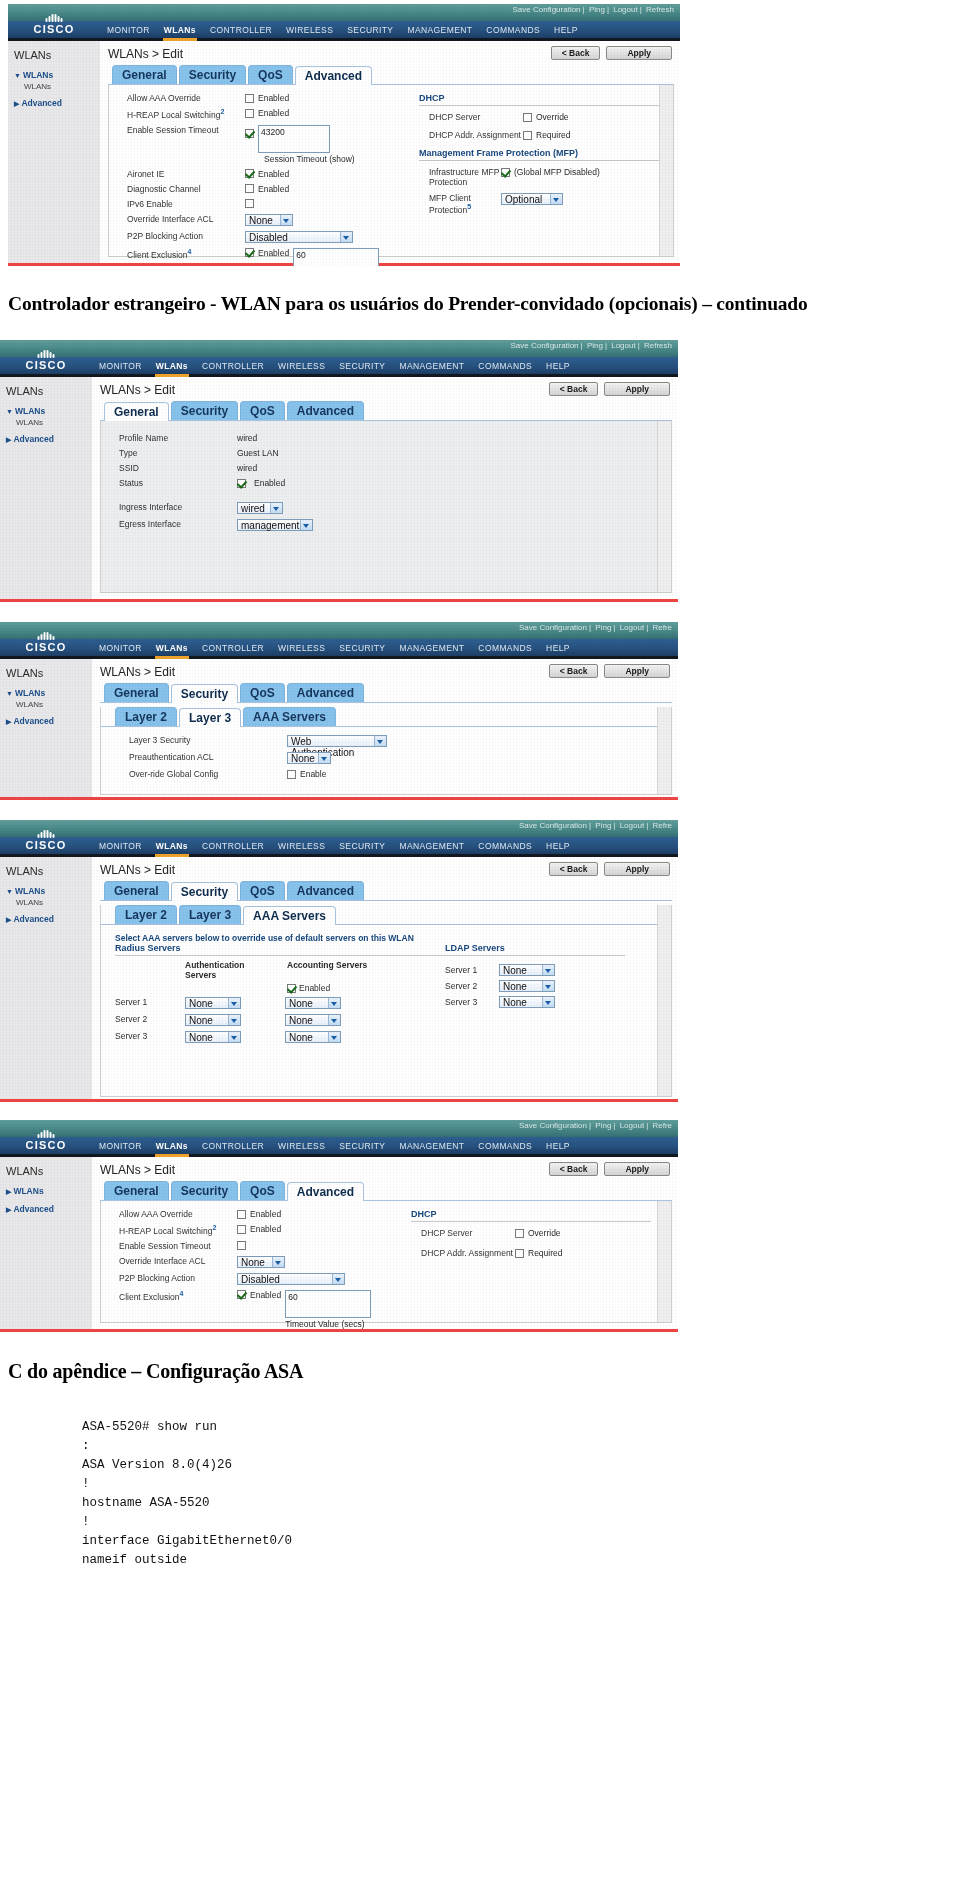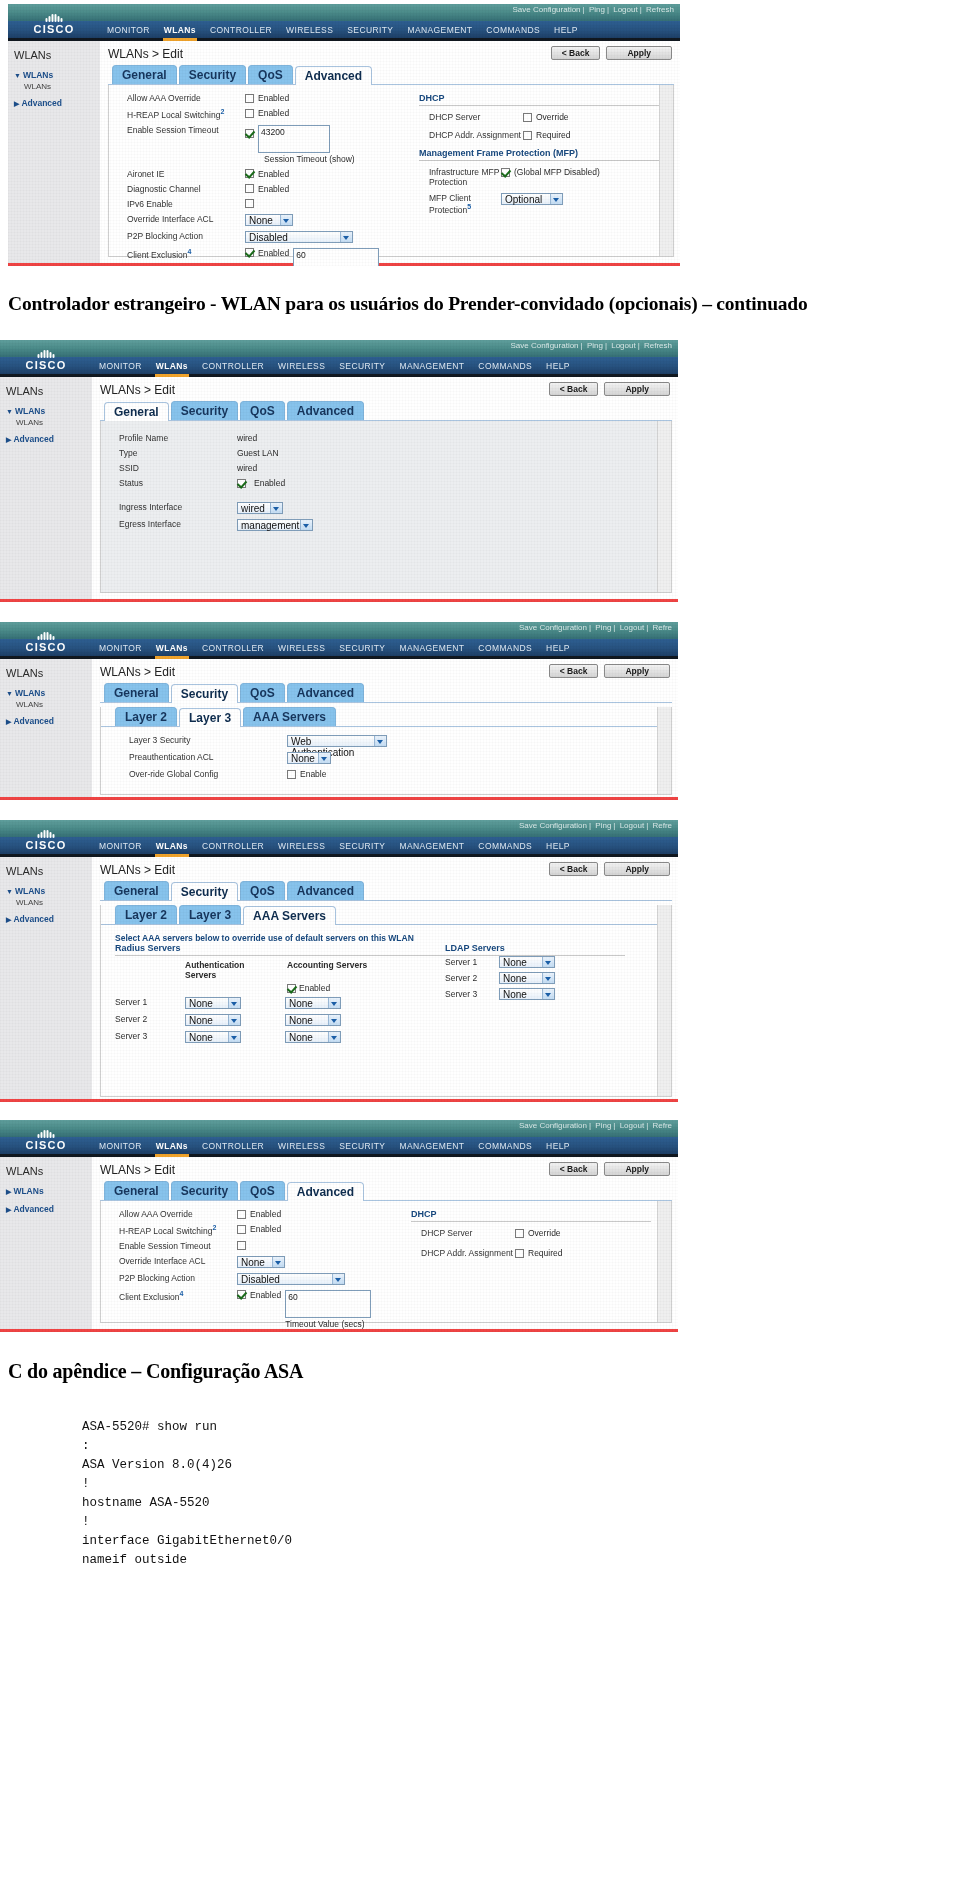--- a/index.html
+++ b/index.html
@@ -591,21 +591,21 @@
                 <span class="sel" style="width:56px"><span class="arrowbg"></span><span>None</span></span>
                 <span class="sel" style="width:56px;margin-left:34px"><span class="arrowbg"></span><span>None</span></span>
               </div>
               <div style="display:flex;gap:10px;margin-bottom:5px;">
                 <div style="width:60px">Server 3</div>
                 <span class="sel" style="width:56px"><span class="arrowbg"></span><span>None</span></span>
                 <span class="sel" style="width:56px;margin-left:34px"><span class="arrowbg"></span><span>None</span></span>
               </div>
             </div>
             <div style="width:180px;">
-              <div class="sect-h" style="margin-bottom:0">LDAP Servers</div>
+              <div class="sect-h" style="margin-bottom:8px">LDAP Servers</div>
               <div style="display:flex;gap:6px;margin-bottom:4px;align-items:center">
                 <div style="width:48px">Server 1</div>
                 <span class="sel" style="width:56px"><span class="arrowbg"></span><span>None</span></span>
               </div>
               <div style="display:flex;gap:6px;margin-bottom:4px;align-items:center">
                 <div style="width:48px">Server 2</div>
                 <span class="sel" style="width:56px"><span class="arrowbg"></span><span>None</span></span>
               </div>
               <div style="display:flex;gap:6px;margin-bottom:4px;align-items:center">
                 <div style="width:48px">Server 3</div>

